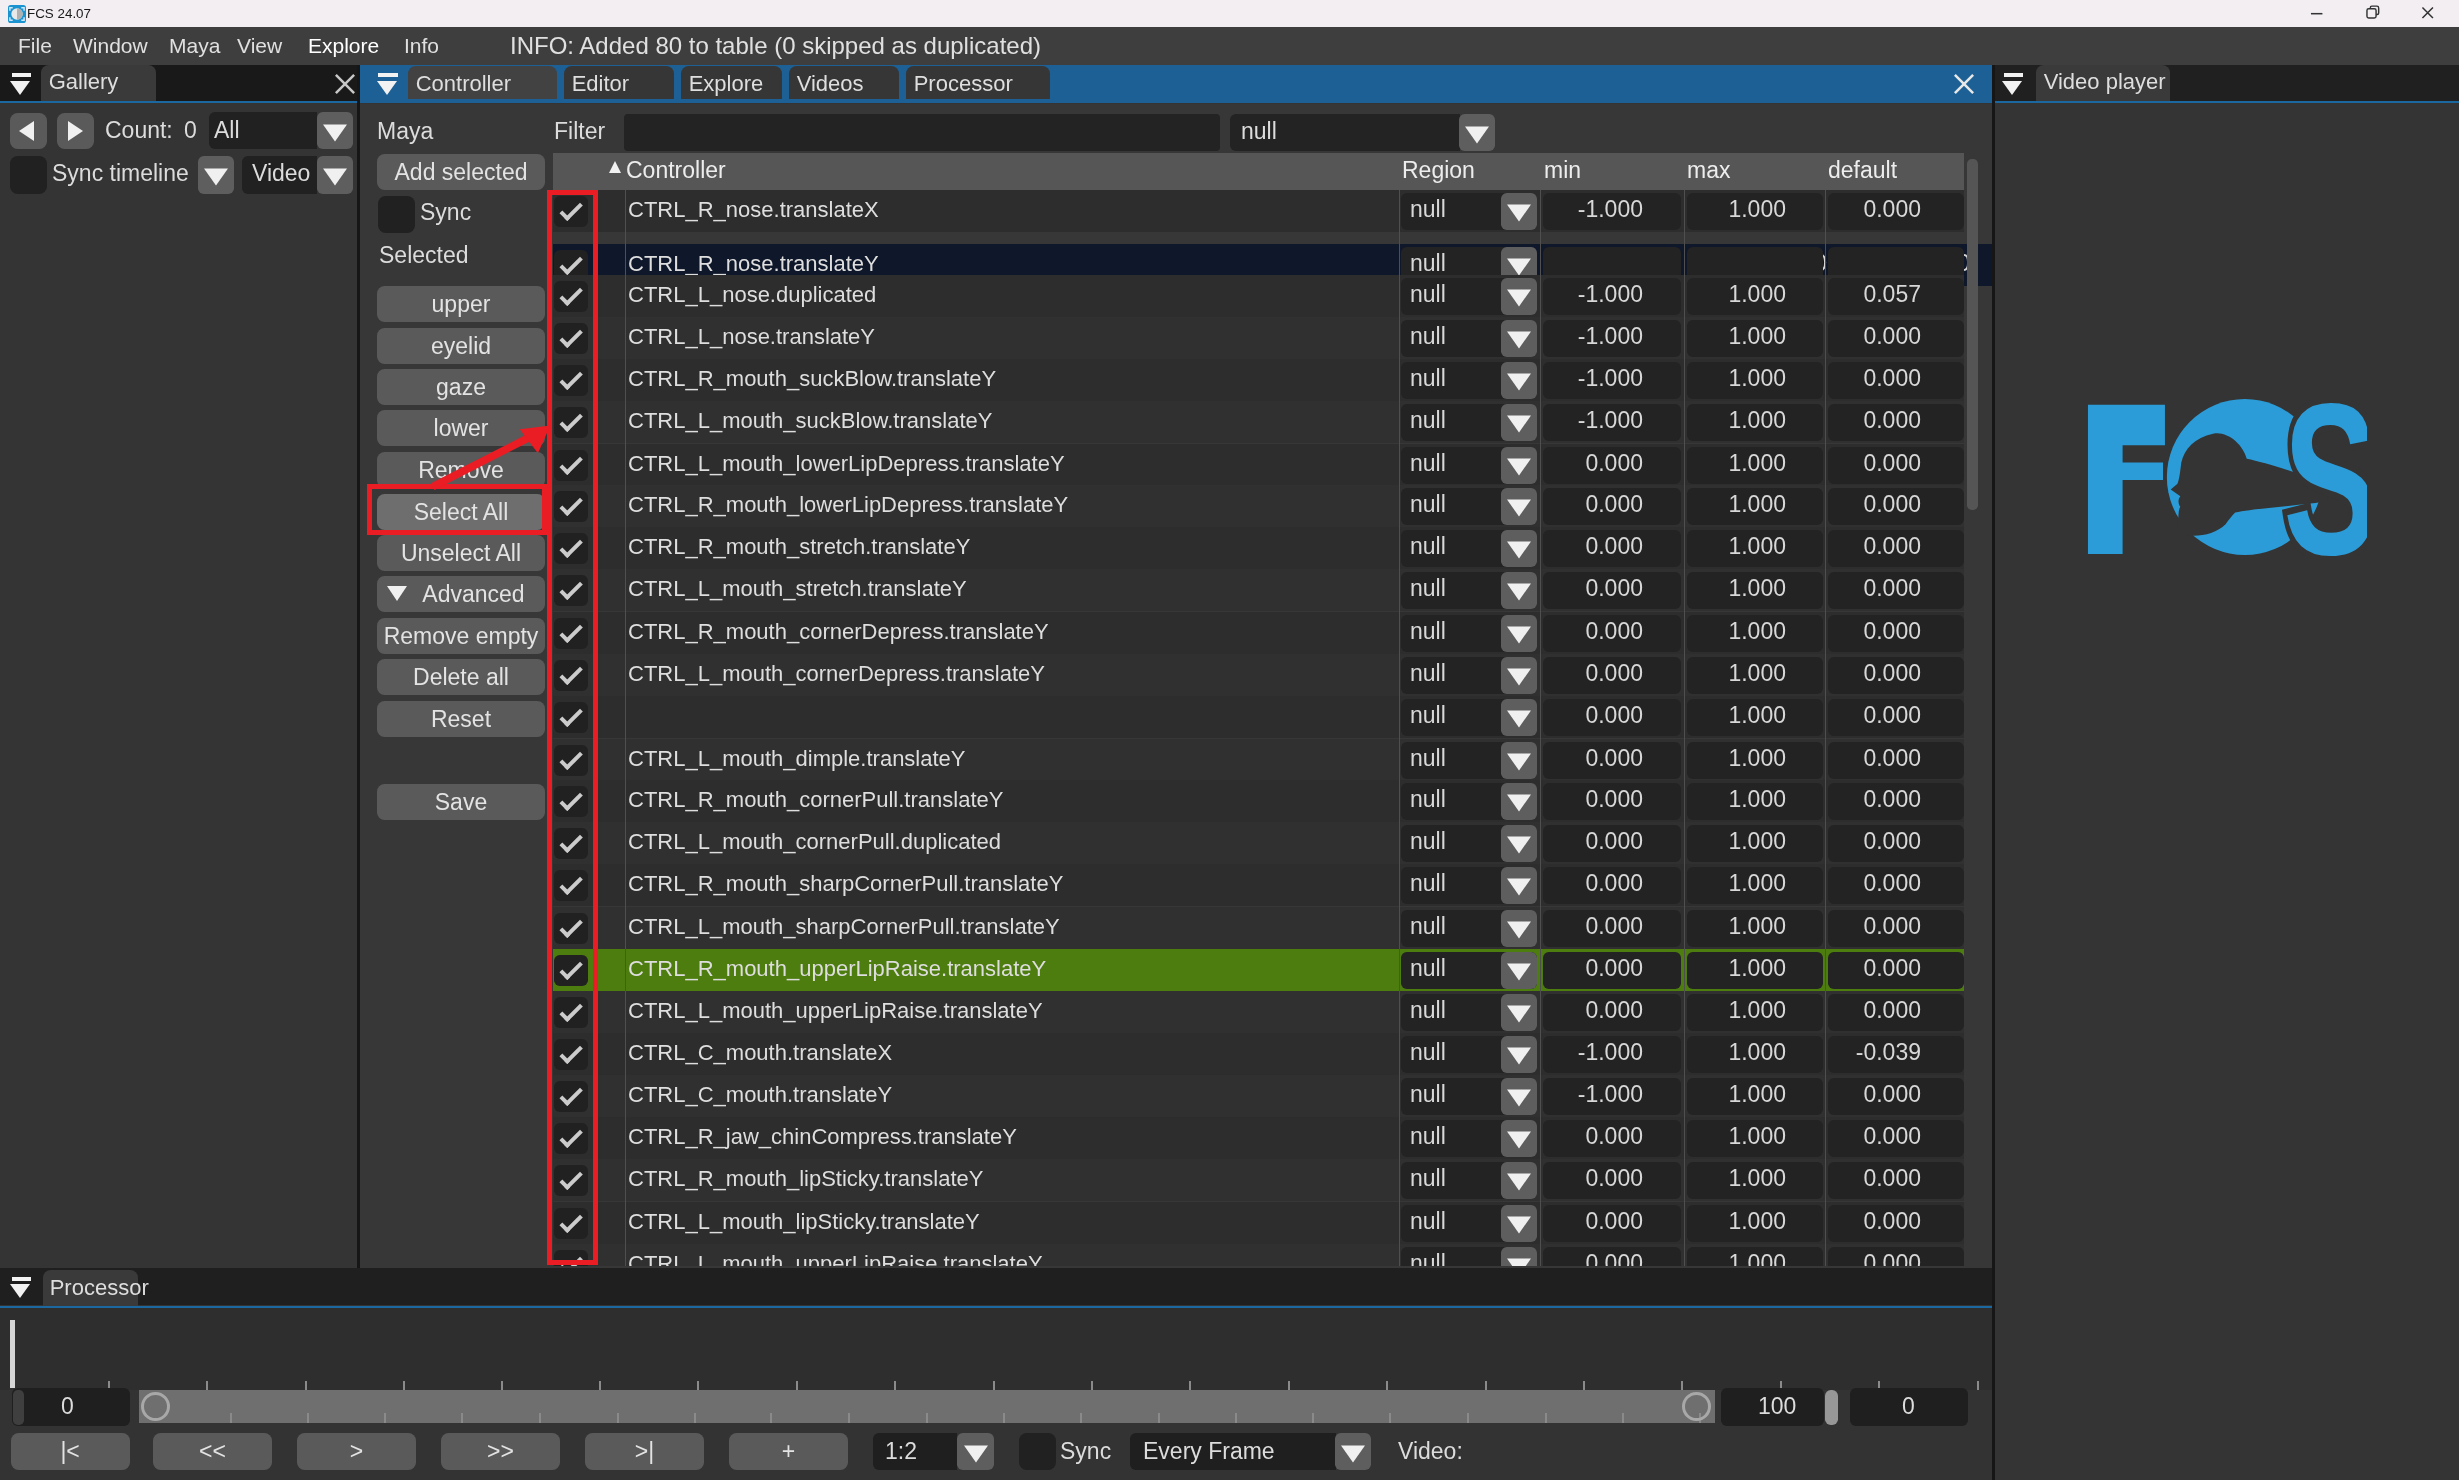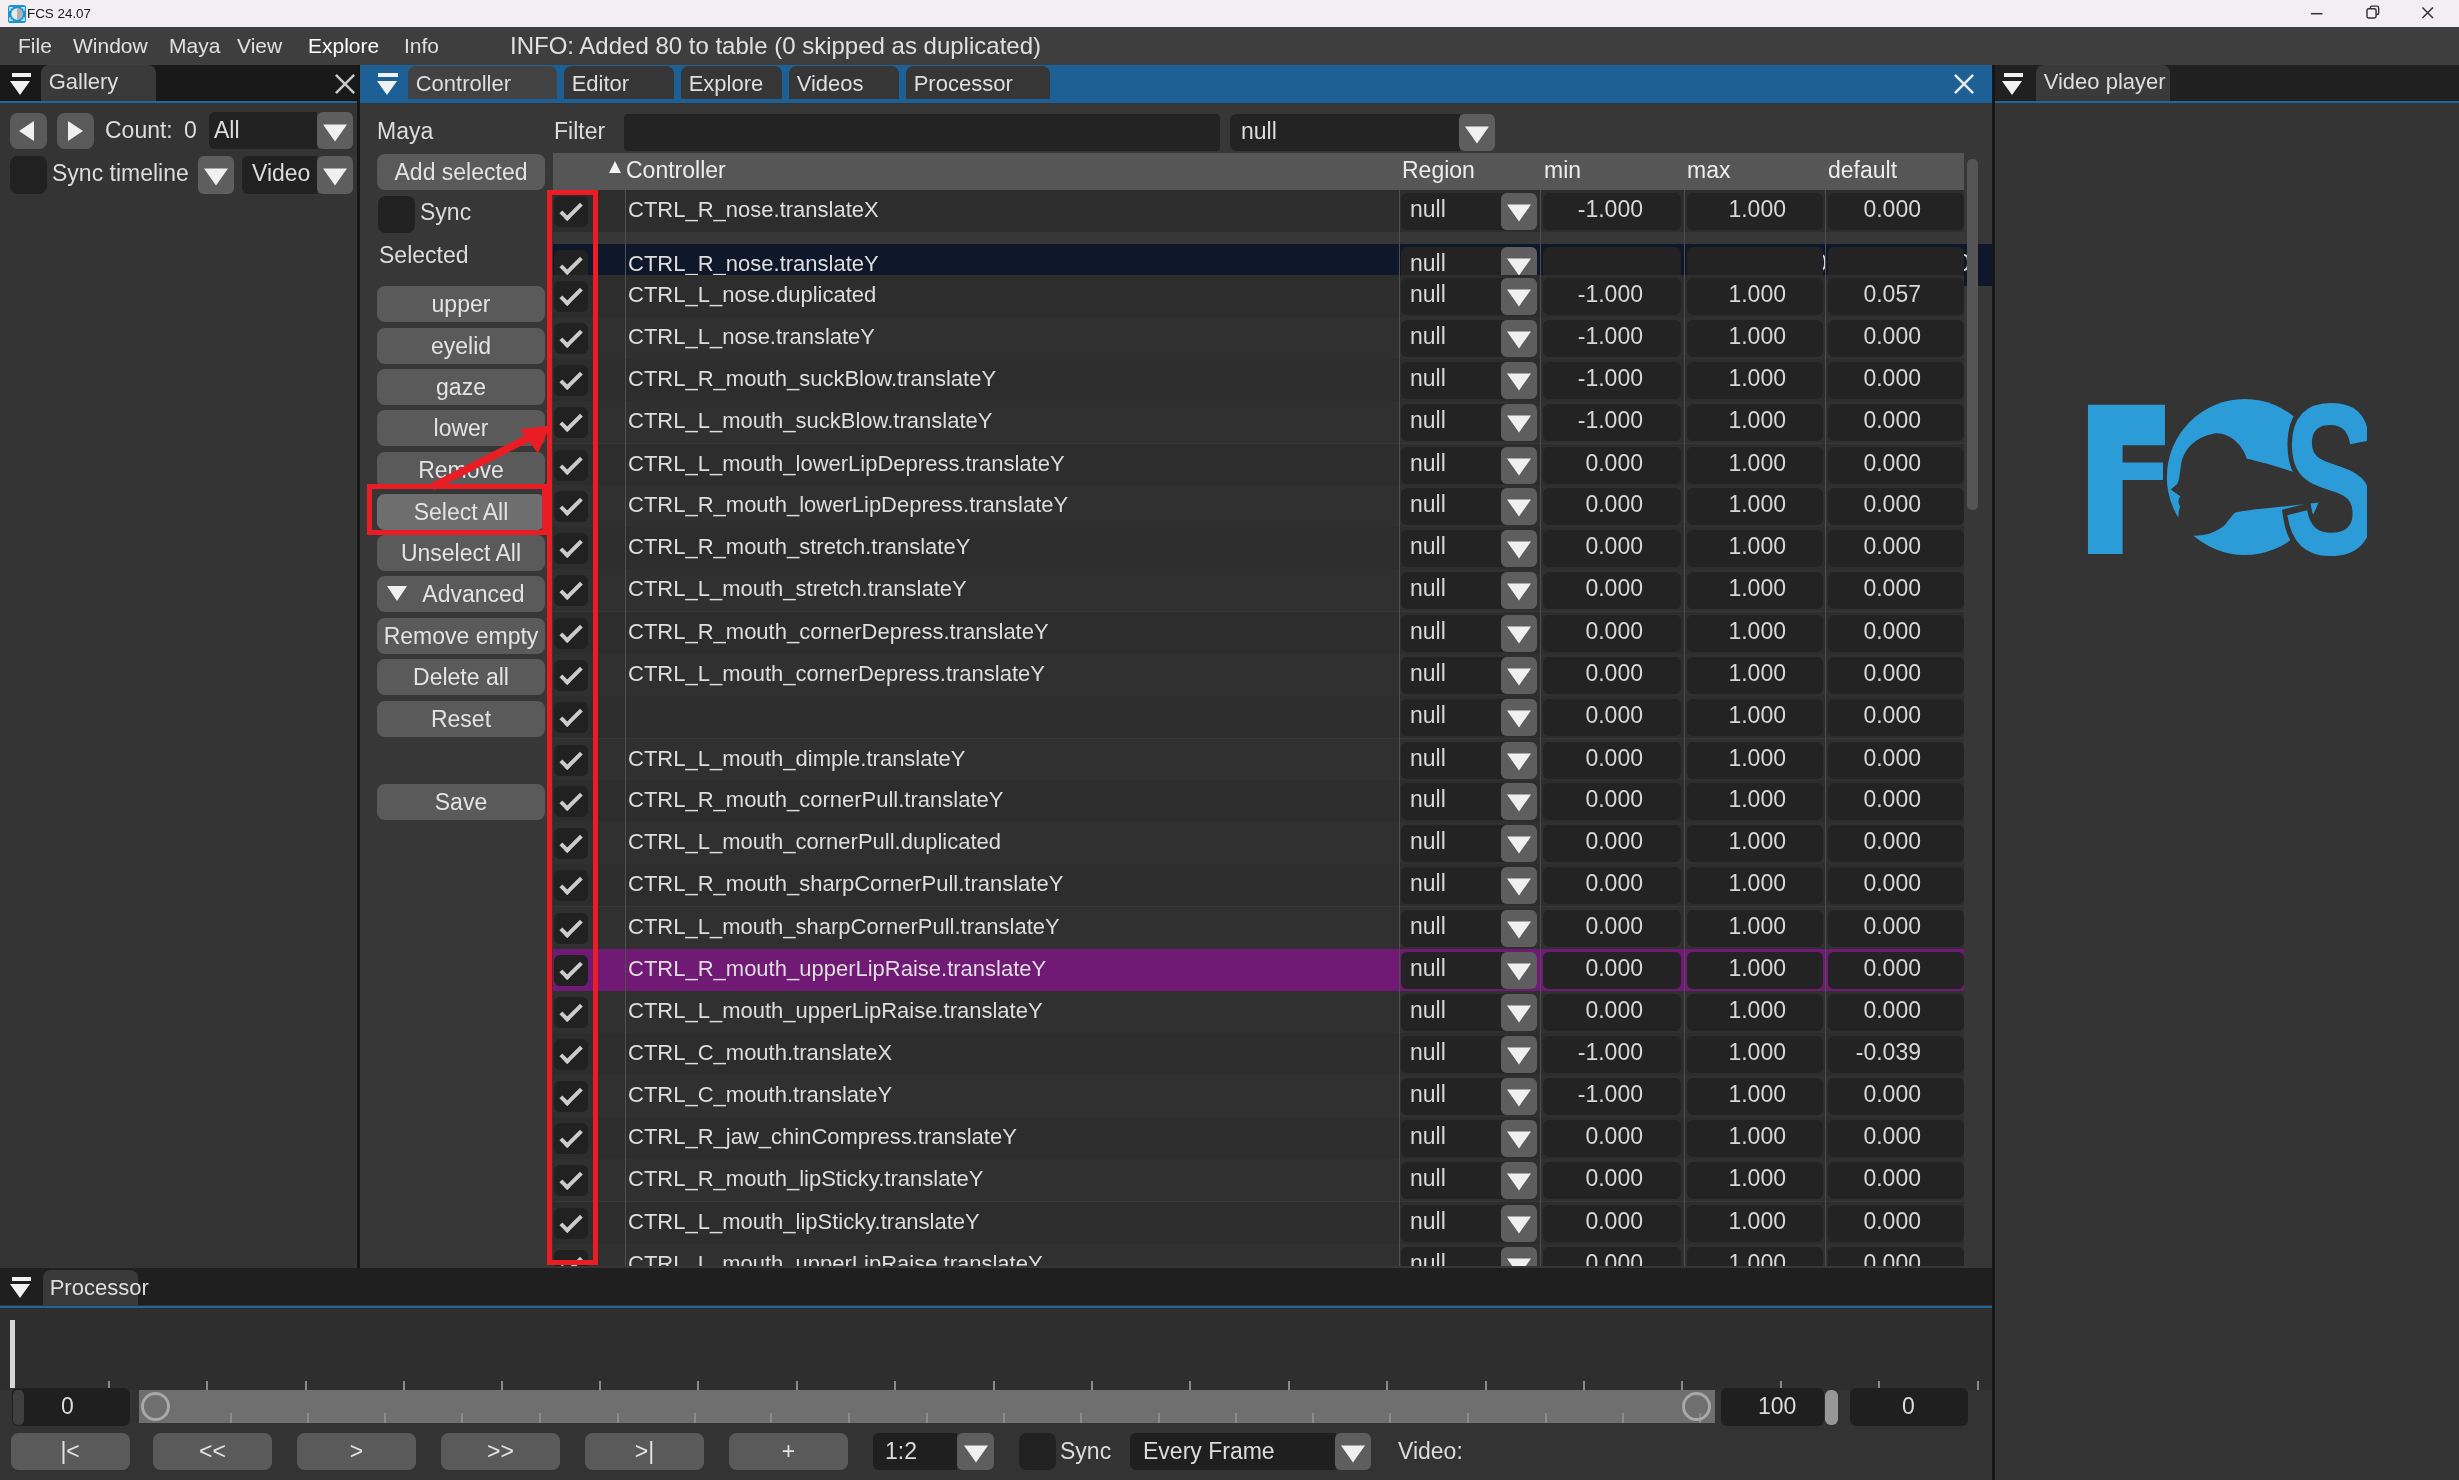--- a/index.html
+++ b/index.html
@@ -385,21 +385,21 @@
   <div class="cellbox" style="left:848px;top:2.9px;width:136px;height:37px;"></div>
   <div class="txt" style="left:857px;top:21px;transform:translateY(-54%);color:#d8d8d8;">null</div>
   <div class="dd" style="left:948px;top:2.9px;width:36px;height:37px;"></div>
   <div class="cellbox" style="left:990px;top:2.9px;width:138px;height:37px;"></div>
   <div class="txt" style="right:321px;top:21px;transform:translateY(-54%);color:#d8d8d8;position:absolute;">0.000</div>
   <div class="cellbox" style="left:1134px;top:2.9px;width:136px;height:37px;"></div>
   <div class="txt" style="right:178px;top:21px;transform:translateY(-54%);color:#d8d8d8;">1.000</div>
   <div class="cellbox" style="left:1275px;top:2.9px;width:136px;height:37px;"></div>
   <div class="txt" style="right:43px;top:21px;transform:translateY(-54%);color:#d8d8d8;">0.000</div>
 </div>
-<div class="abs" style="left:193px;top:759px;width:1411px;height:42px;background:#701a75;">
+<div class="abs" style="left:193px;top:759px;width:1411px;height:42px;background:#4d7c0f;">
   <div class="abs" style="left:1px;top:5.8px;width:34px;height:31px;background:#212121;border-radius:5.8px;"></div>
   <div class="check" style="left:6.7px;top:14.4px;"></div>
   <div class="txt" style="left:75px;top:21px;transform:translateY(-54%);color:#dedede;font-size:22px;">CTRL_R_mouth_upperLipRaise.translateY</div>
   <div class="cellbox" style="left:848px;top:2.9px;width:136px;height:37px;"></div>
   <div class="txt" style="left:857px;top:21px;transform:translateY(-54%);color:#d8d8d8;">null</div>
   <div class="dd" style="left:948px;top:2.9px;width:36px;height:37px;"></div>
   <div class="cellbox" style="left:990px;top:2.9px;width:138px;height:37px;"></div>
   <div class="txt" style="right:321px;top:21px;transform:translateY(-54%);color:#d8d8d8;position:absolute;">0.000</div>
   <div class="cellbox" style="left:1134px;top:2.9px;width:136px;height:37px;"></div>
   <div class="txt" style="right:178px;top:21px;transform:translateY(-54%);color:#d8d8d8;">1.000</div>

